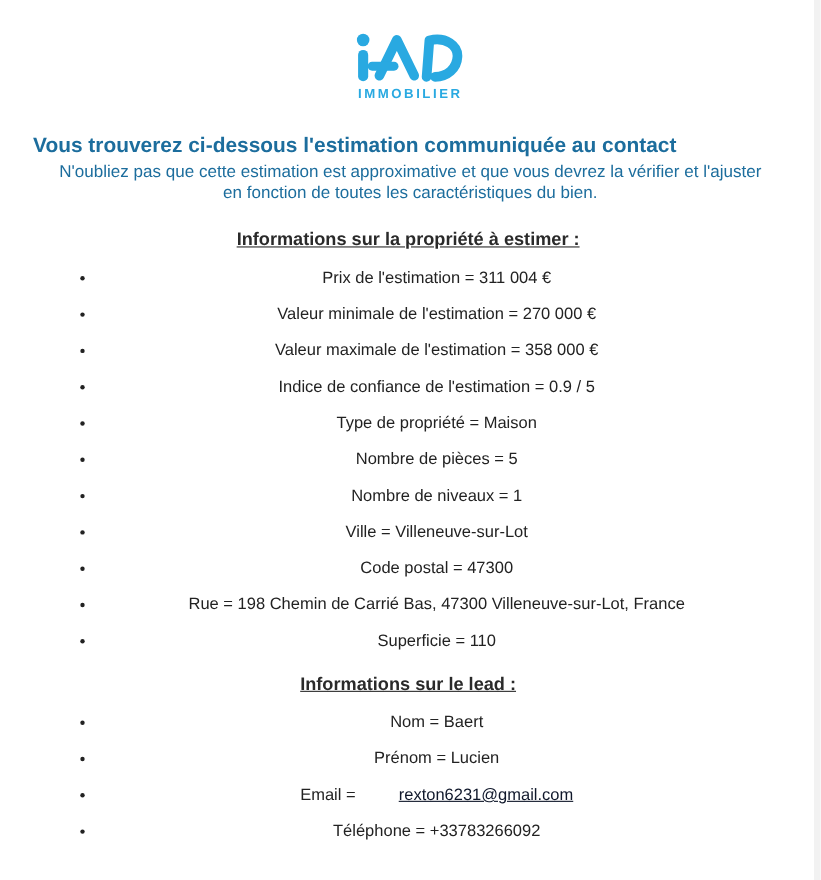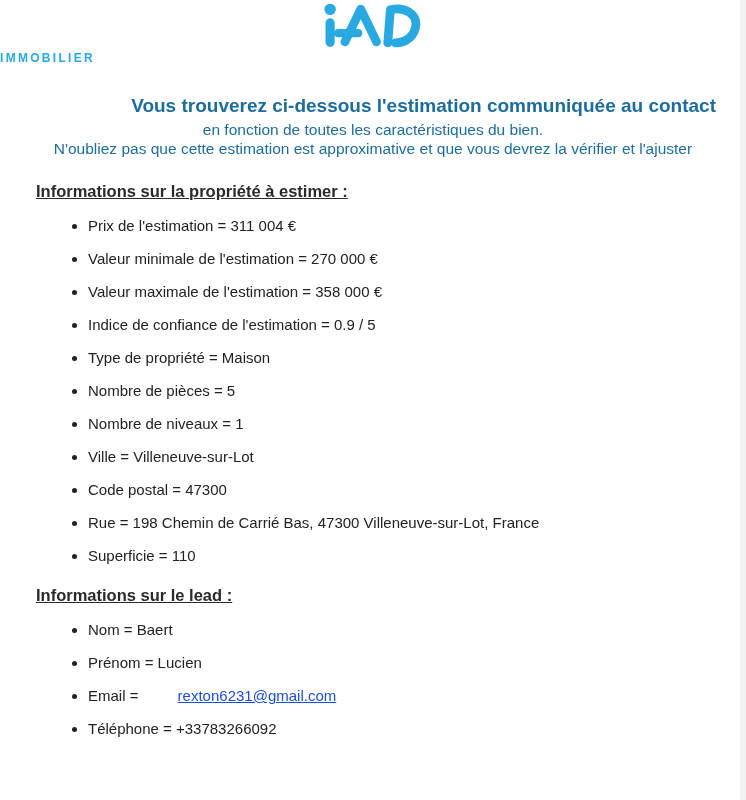--- a/index.html
+++ b/index.html
@@ -12,67 +12,68 @@
     position: relative;
     overflow: hidden;
   }
   .page-edge {
     position: absolute;
     top: 0; right: 0;
     width: 6px; height: 800px;
     background: #f2f2f2;
   }
   .header {
-    padding-top: 3px;
+    text-align: center;
+    padding-top: 30px;
   }
   .logo-svg { display: block; margin: 0 auto; }
   .brand-sub {
     color: #29a9e1;
     font-weight: bold;
     font-size: 12px;
     letter-spacing: 2.3px;
     margin-top: 3px;
   }
   h1.page-title {
     color: #1c6d9d;
     font-size: 19px;
     line-height: 22px;
     font-weight: bold;
-    text-align: right;
+    text-align: left;
     margin: 30px 30px 0 30px;
   }
   .page-subtitle {
     color: #1c6d9d;
     font-size: 15.5px;
     line-height: 19px;
     text-align: center;
     margin: 3px 20px 0 20px;
   }
-  .section { margin: 0 40px 0 36px; }
+  .section { margin: 0 40px 0 36px; text-align: center; }
   h2.section-title {
     font-size: 16.5px;
     font-weight: bold;
     color: #2a2a2a;
     text-decoration: underline;
     margin: 24px 0 0 0;
   }
   h2.section-title.second { margin-top: 21px; }
   ul.info-list {
     margin: 16px 0 0 0;
     padding: 0 0 0 52px;
     list-style: disc;
   }
   ul.info-list li {
     font-size: 15px;
     line-height: 18px;
     margin-bottom: 15px;
     color: #222222;
   }
   a.email-link {
-    color: #1d4ed8;
+    color: #0f172a;
     text-decoration: underline;
     cursor: pointer;
     margin-left: 35px;
   }
 </style>
 </head>
 <body>
 
 <div class="page-edge"></div>
 
@@ -85,22 +86,22 @@
       <path d="M14 29.5 H33.5" stroke-width="8"></path>
       <path d="M62.5 39 L65 6.5 C 80 3 90.5 11.5 90 21 C 89.5 31.5 81 38.8 70 39" stroke-width="8.6"></path>
     </g>
   </svg>
   <div class="brand-sub">IMMOBILIER</div>
 </div>
 
 <h1 class="page-title">Vous trouverez ci-dessous l'estimation communiquée au contact</h1>
 
 <div class="page-subtitle">
+  <div>N'oubliez pas que cette estimation est approximative et que vous devrez la vérifier et l'ajuster</div>
   <div>en fonction de toutes les caractéristiques du bien.</div>
-  <div>N'oubliez pas que cette estimation est approximative et que vous devrez la vérifier et l'ajuster</div>
 </div>
 
 <div class="section">
   <h2 class="section-title">Informations sur la propriété à estimer :</h2>
   <ul class="info-list">
     <li>Prix de l'estimation = 311 004 €</li>
     <li>Valeur minimale de l'estimation = 270 000 €</li>
     <li>Valeur maximale de l'estimation = 358 000 €</li>
     <li>Indice de confiance de l'estimation = 0.9 / 5</li>
     <li>Type de propriété = Maison</li>

